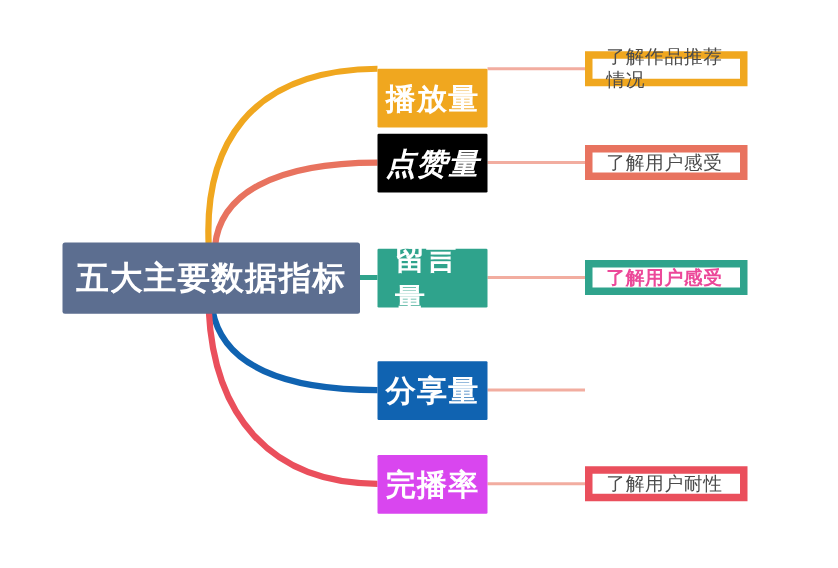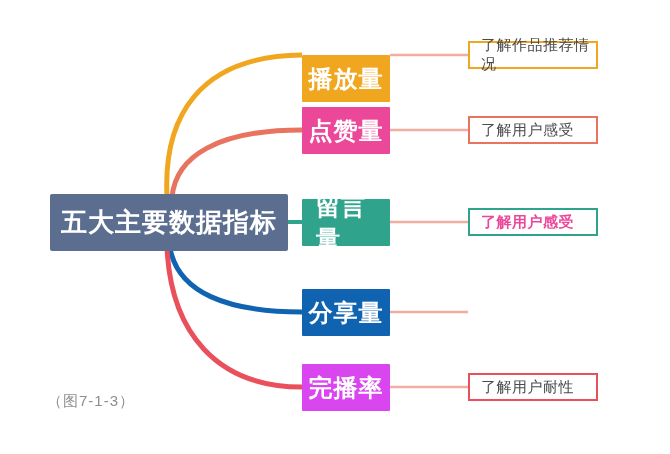--- a/index.html
+++ b/index.html
@@ -15,21 +15,21 @@
     border-radius:2px;box-sizing:border-box;
   }
   .branch-box{
     position:absolute;left:302px;width:88px;height:47px;
     display:flex;align-items:center;justify-content:center;
     color:#fff;font-size:24px;font-weight:bold;letter-spacing:1px;
     border-radius:1px;box-sizing:border-box;
   }
   .note-box{
     position:absolute;left:468px;width:130px;height:28px;
-    background:#fff;border:2px solid #7f1d1d;box-sizing:border-box;
+    background:#fff;border:6px solid #7f1d1d;box-sizing:border-box;
     display:flex;align-items:center;
     font-size:15px;color:#4b4b4b;padding-left:11px;letter-spacing:0.5px;
   }
   .caption{
     position:absolute;left:47px;top:392px;
     font-size:15px;color:#8e8e8e;letter-spacing:1px;
   }
   .b0{top:32px;margin-top:23px;}  .n0{top:41px;}
   .b1{top:107px;} .n1{top:116px;}
   .b2{top:199px;} .n2{top:208px;}
@@ -54,26 +54,25 @@
     <path d="M 390 222 L 468 222" fill="none" stroke-width="2.5" style="stroke: rgb(242, 173, 160);"></path>
     <path d="M 390 312 L 468 312" fill="none" stroke-width="2.5" style="stroke: rgb(242, 173, 160);"></path>
     <path d="M 390 387 L 468 387" fill="none" stroke-width="2.5" style="stroke: rgb(242, 173, 160);"></path>
   </svg>
 
   <div class="center-box" style="background-color: rgb(92, 110, 144); color: rgb(255, 255, 255);">五大主要数据指标</div>
 
   <div class="branch-box b0" style="background-color: rgb(240, 167, 31);">播放量</div>
   <div class="note-box n0" style="border-color: rgb(240, 167, 31); color: rgb(75, 75, 75);">了解作品推荐情况</div>
 
-  <div class="branch-box b1" style="background-color: #ec4899;">点赞量</div>
+  <div class="branch-box b1" style="background-color: #000000; font-style: italic;">点赞量</div>
   <div class="note-box n1" style="border-color: rgb(232, 115, 95); color: rgb(75, 75, 75);">了解用户感受</div>
 
   <div class="branch-box b2" style="background-color: rgb(47, 163, 140); padding-left: 14px;">留言量</div>
   <div class="note-box n2" style="border-color: rgb(47, 163, 140); color: #ec4899; font-weight: bold;">了解用户感受</div>
 
   <div class="branch-box b3" style="background-color: rgb(16, 99, 177);">分享量</div>
 
   <div class="branch-box b4" style="background-color: #d946ef;">完播率</div>
   <div class="note-box n4" style="border-color: rgb(234, 79, 92); color: rgb(75, 75, 75);">了解用户耐性</div>
 
-  <div class="caption">（图7-1-3）</div>
 
 </div>
 
 </body></html>

